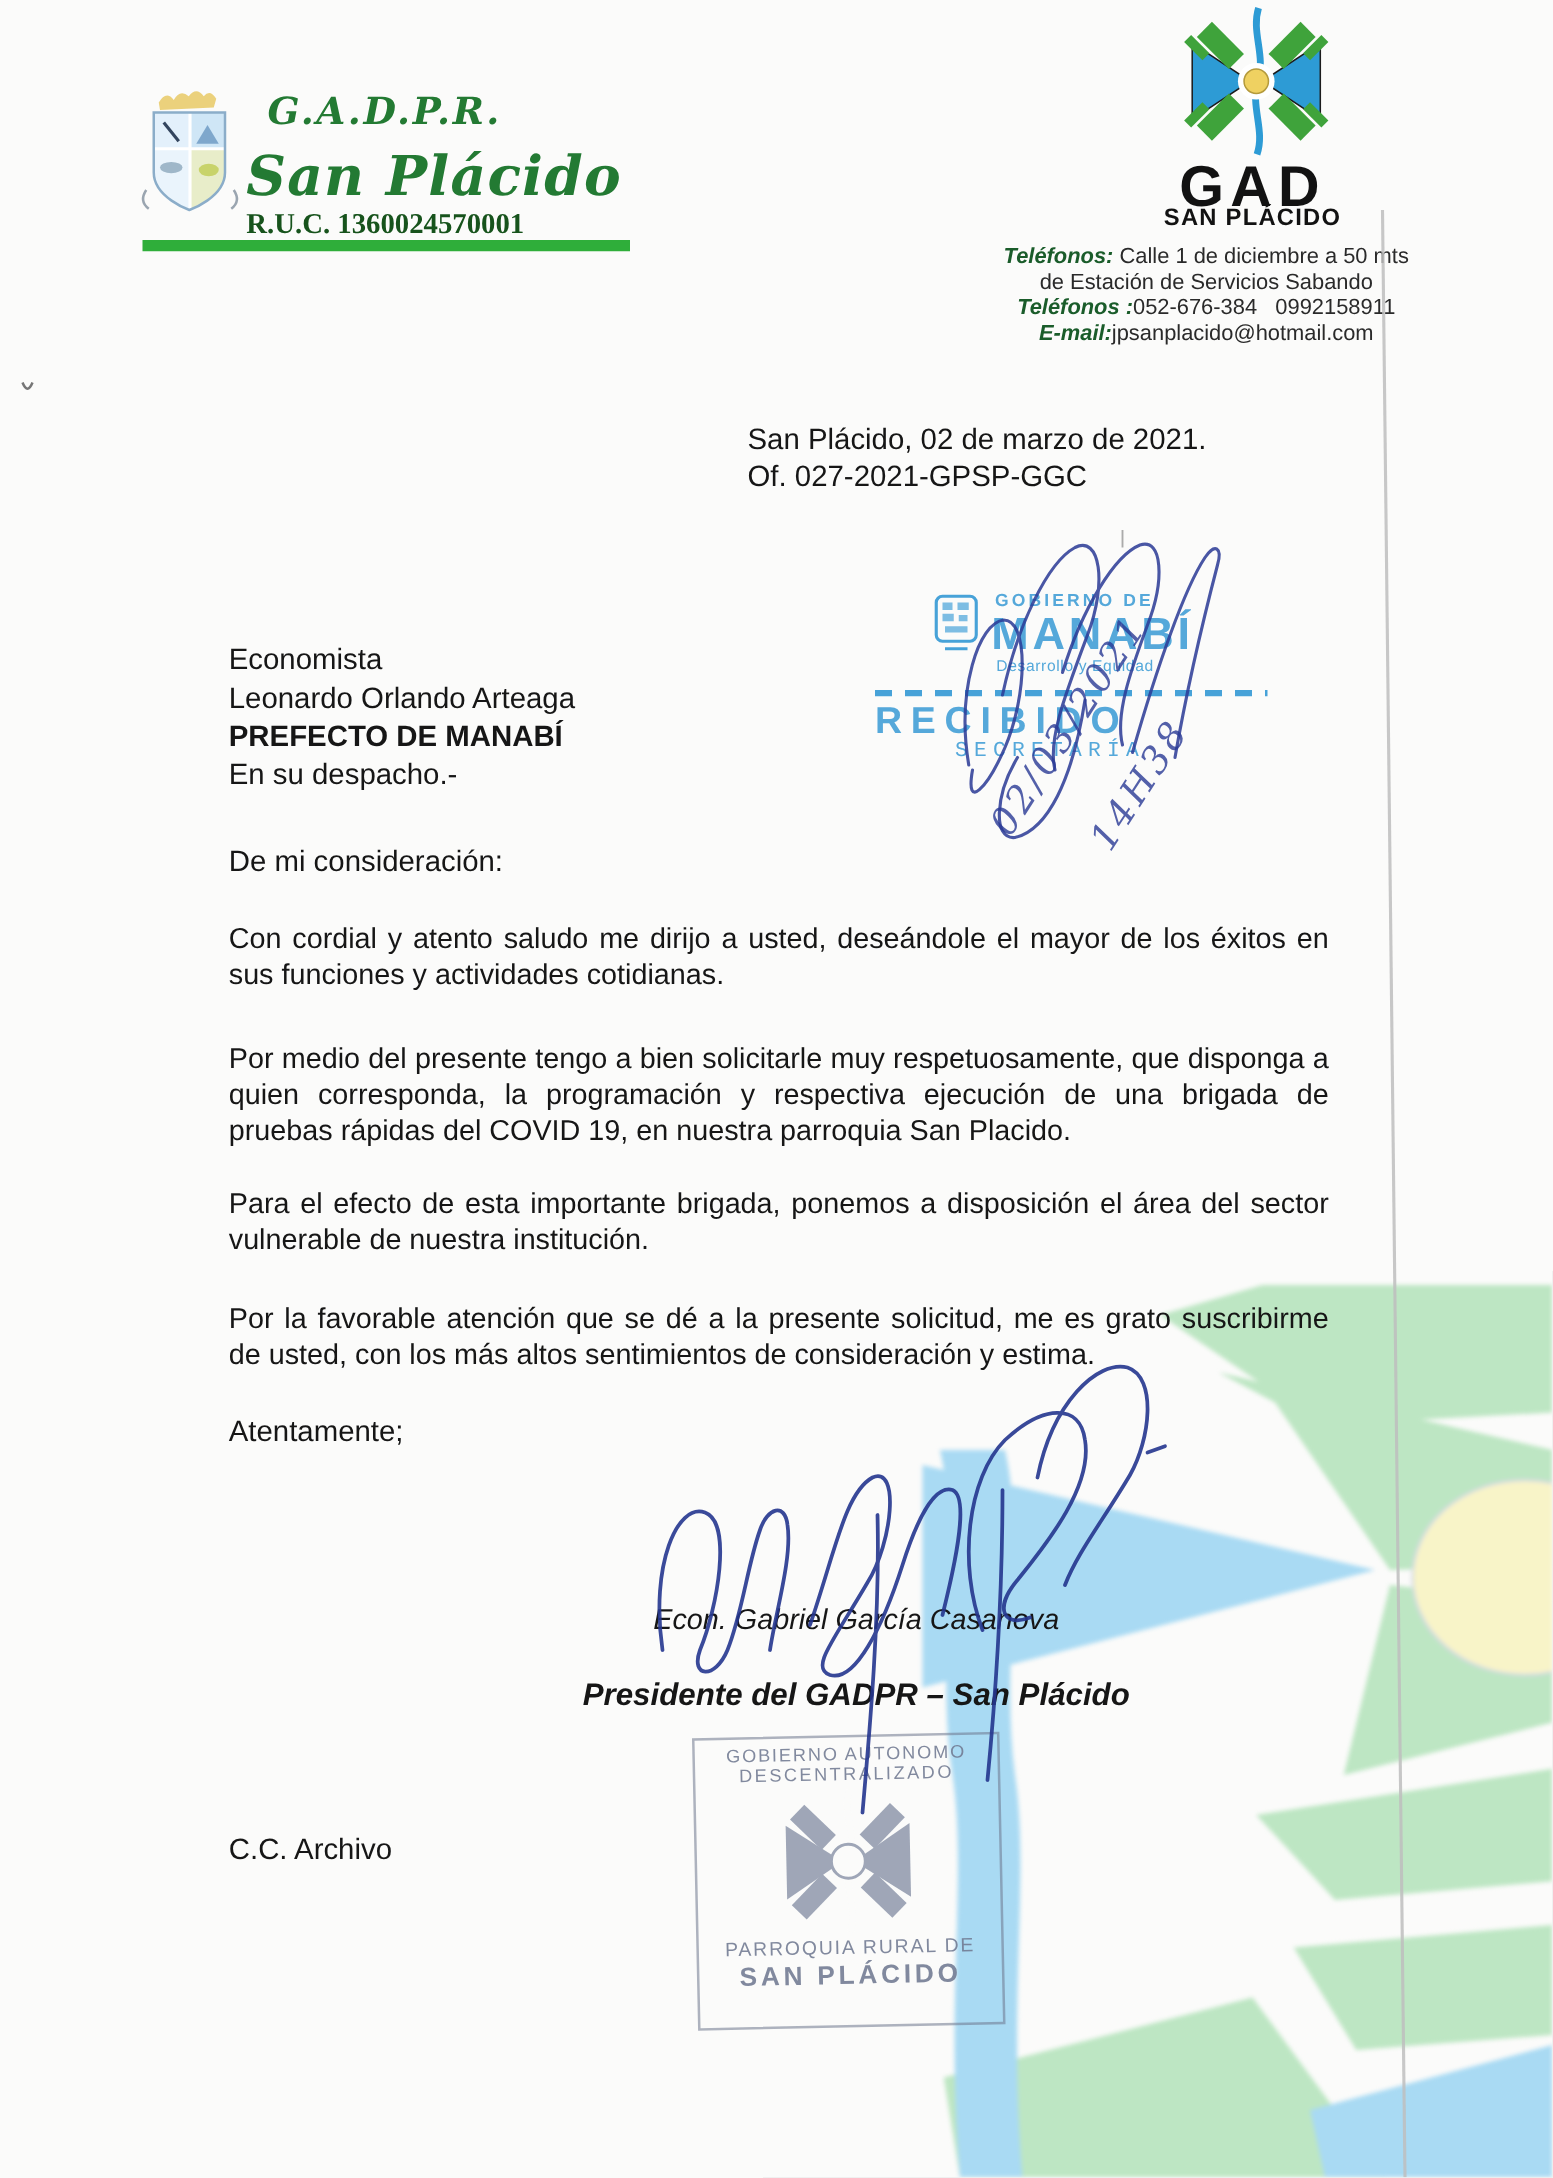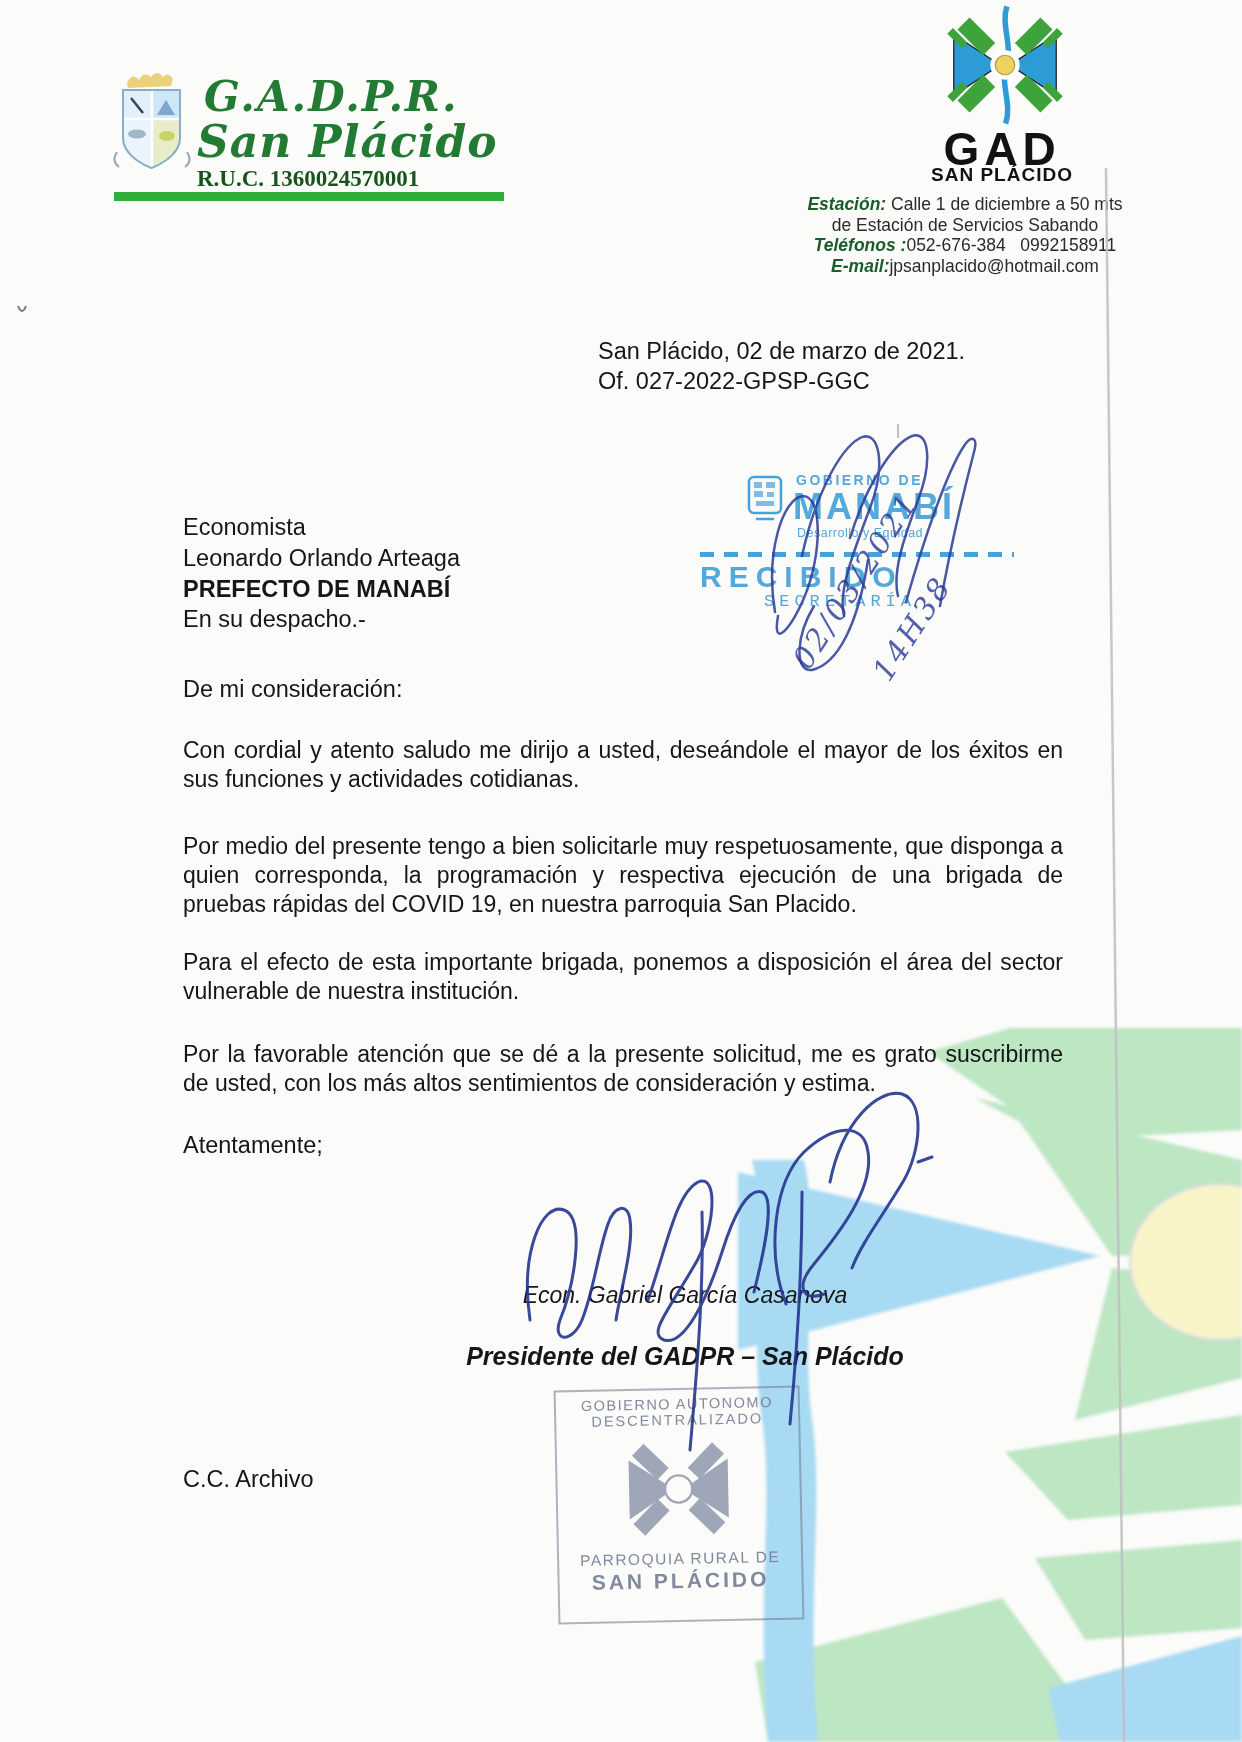--- a/index.html
+++ b/index.html
@@ -2,21 +2,21 @@
 <html><head>
 <meta charset="utf-8">
 <style>
   html,body{margin:0;padding:0;background:#e8e8e8;}
   #page{position:relative;width:1242px;height:1742px;margin:0 auto;background:#fbfbfa;
         overflow:hidden;font-family:"Liberation Sans",sans-serif;color:#161616;}
   .abs{position:absolute;}
 
   
   .script{font-family:"DejaVu Serif",serif;font-style:italic;font-weight:bold;color:#237a33;}
-  .script1{left:204px;top:72px;font-size:42px;letter-spacing:2px;}
+  .script1{left:214px;top:72px;font-size:30px;letter-spacing:2px;}
   .script2{left:197px;top:116px;font-size:44px;letter-spacing:1px;}
   .ruc{left:197px;top:166px;font-family:"Liberation Serif",serif;font-weight:bold;
        font-size:23px;color:#17531c;}
   .greenbar{left:114px;top:192px;width:390px;height:9px;background:#2fae3a;}
 
   
   .gad-acronym{left:926px;top:122px;width:152px;text-align:center;font-size:46px;
                font-weight:bold;letter-spacing:5px;color:#121212;}
   .gad-name{left:926px;top:164px;width:152px;text-align:center;font-size:19px;
             font-weight:bold;letter-spacing:1px;color:#121212;}
@@ -130,29 +130,29 @@
     <line x1="10" y1="156" x2="34" y2="132" stroke="#3fa33b" stroke-width="13"></line>
     <line x1="190" y1="156" x2="166" y2="132" stroke="#3fa33b" stroke-width="13"></line>
     <path d="M103,4 C93,36 113,66 102,100 C92,134 112,164 101,196" fill="none" stroke="#2d9bd5" stroke-width="9"></path>
     <circle cx="100" cy="100" r="24" fill="#ffffff"></circle>
     <circle cx="100" cy="100" r="16" fill="#efd161" stroke="#b49a3c" stroke-width="2"></circle>
   </svg>
   <div class="abs gad-acronym">GAD</div>
   <div class="abs gad-name">SAN PLÁCIDO</div>
 
   <div class="abs contact">
-    <div><b>Estación:</b><span> Calle 1 de diciembre a 50 mts</span></div>
+    <div><b>Teléfonos:</b><span> Calle 1 de diciembre a 50 mts</span></div>
     <div>de Estación de Servicios Sabando</div>
     <div><b>Teléfonos :</b><span>052-676-384&nbsp;&nbsp;&nbsp;0992158911</span></div>
     <div><b>E-mail:</b><span>jpsanplacido@hotmail.com</span></div>
   </div>
 
   <div class="abs dateline">
     <div>San Plácido, 02 de marzo de 2021.</div>
-    <div>Of. 027-2022-GPSP-GGC</div>
+    <div>Of. 027-2021-GPSP-GGC</div>
   </div>
 
   <svg class="abs" style="left:746px;top:474px" width="38" height="50" viewBox="0 0 38 50">
     <rect x="3" y="3" width="32" height="36" rx="5" fill="none" stroke="#47a2d8" stroke-width="2.5"></rect>
     <rect x="8" y="8" width="8" height="6" fill="#47a2d8" opacity=".7"></rect>
     <rect x="20" y="8" width="9" height="6" fill="#47a2d8" opacity=".7"></rect>
     <rect x="8" y="17" width="9" height="6" fill="#47a2d8" opacity=".7"></rect>
     <rect x="21" y="18" width="7" height="5" fill="#47a2d8" opacity=".7"></rect>
     <rect x="10" y="27" width="18" height="5" fill="#47a2d8" opacity=".7"></rect>
     <line x1="10" y1="45" x2="28" y2="45" stroke="#47a2d8" stroke-width="2.5"></line>

